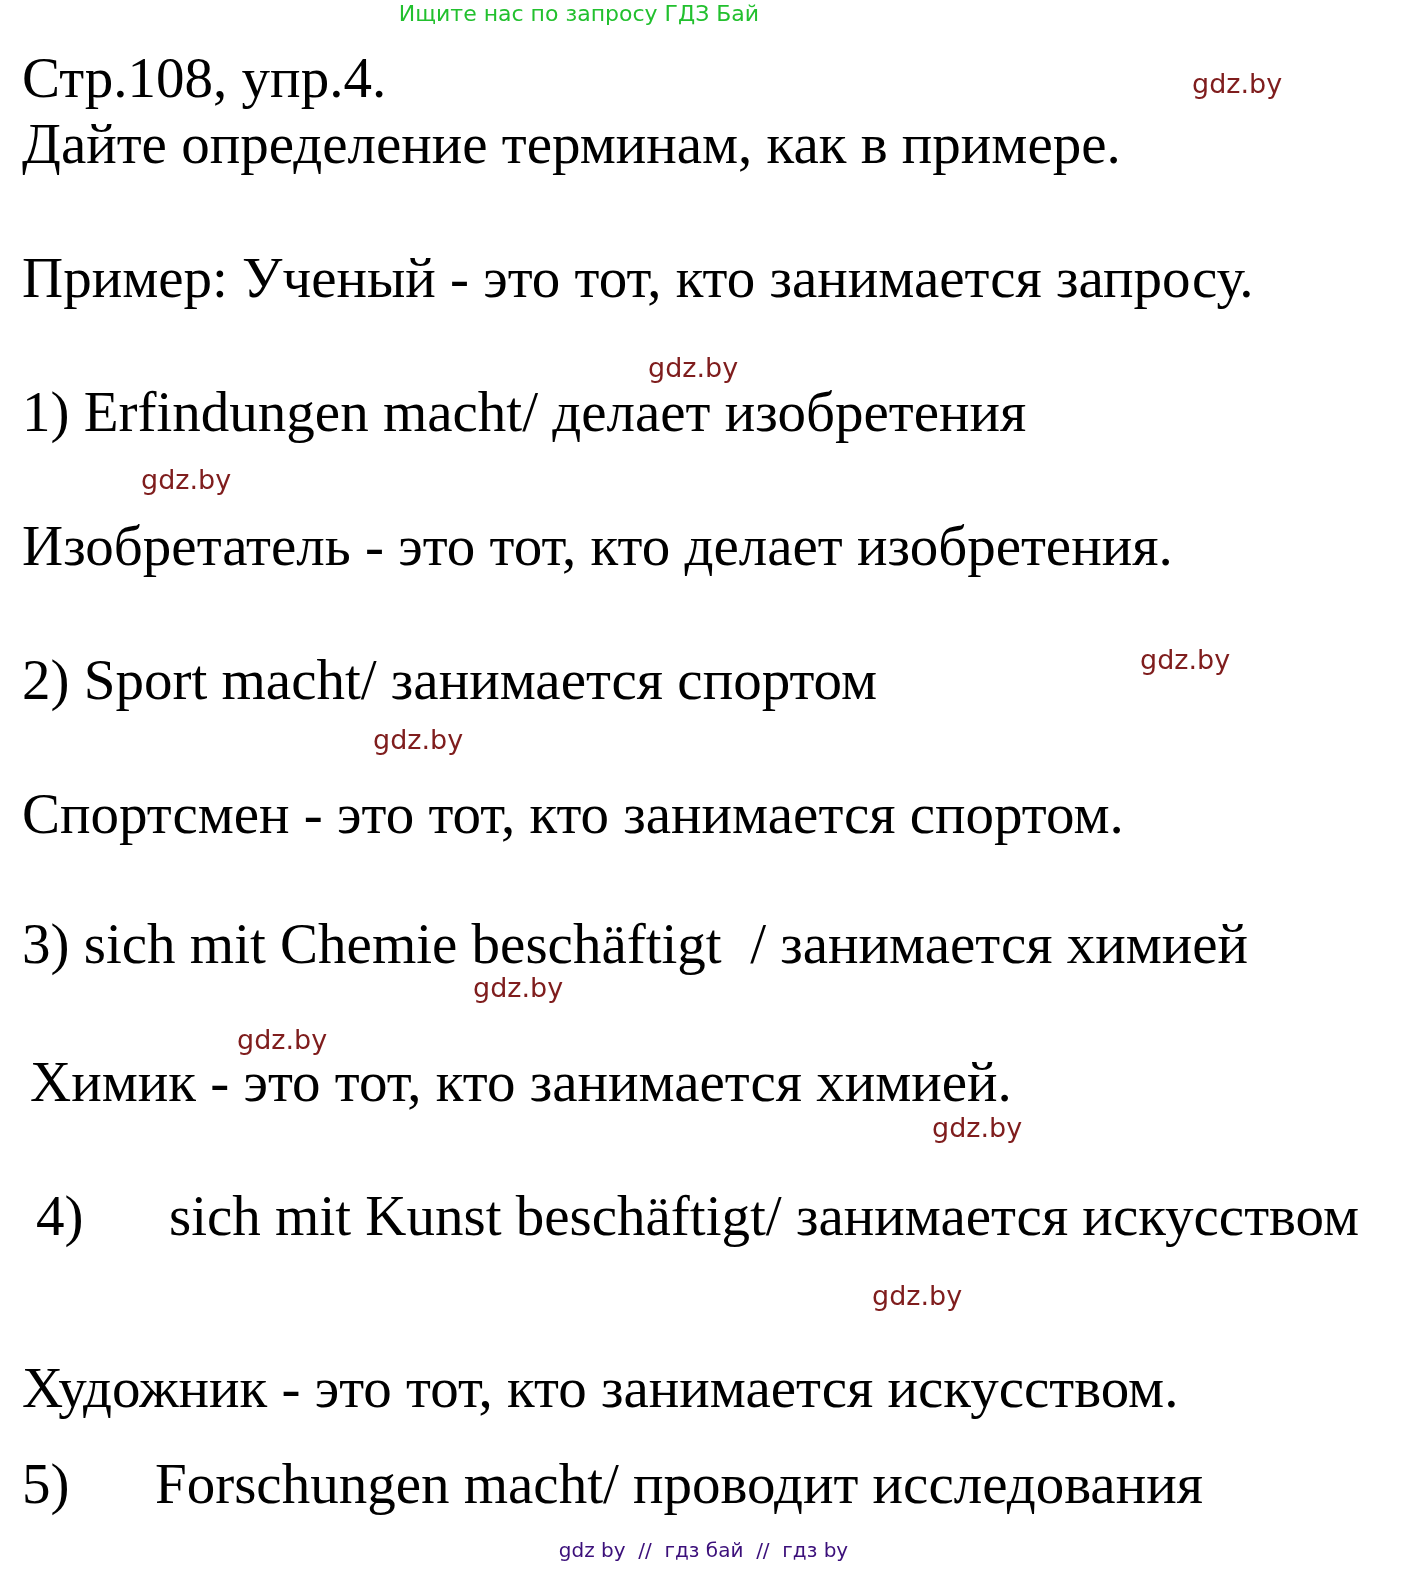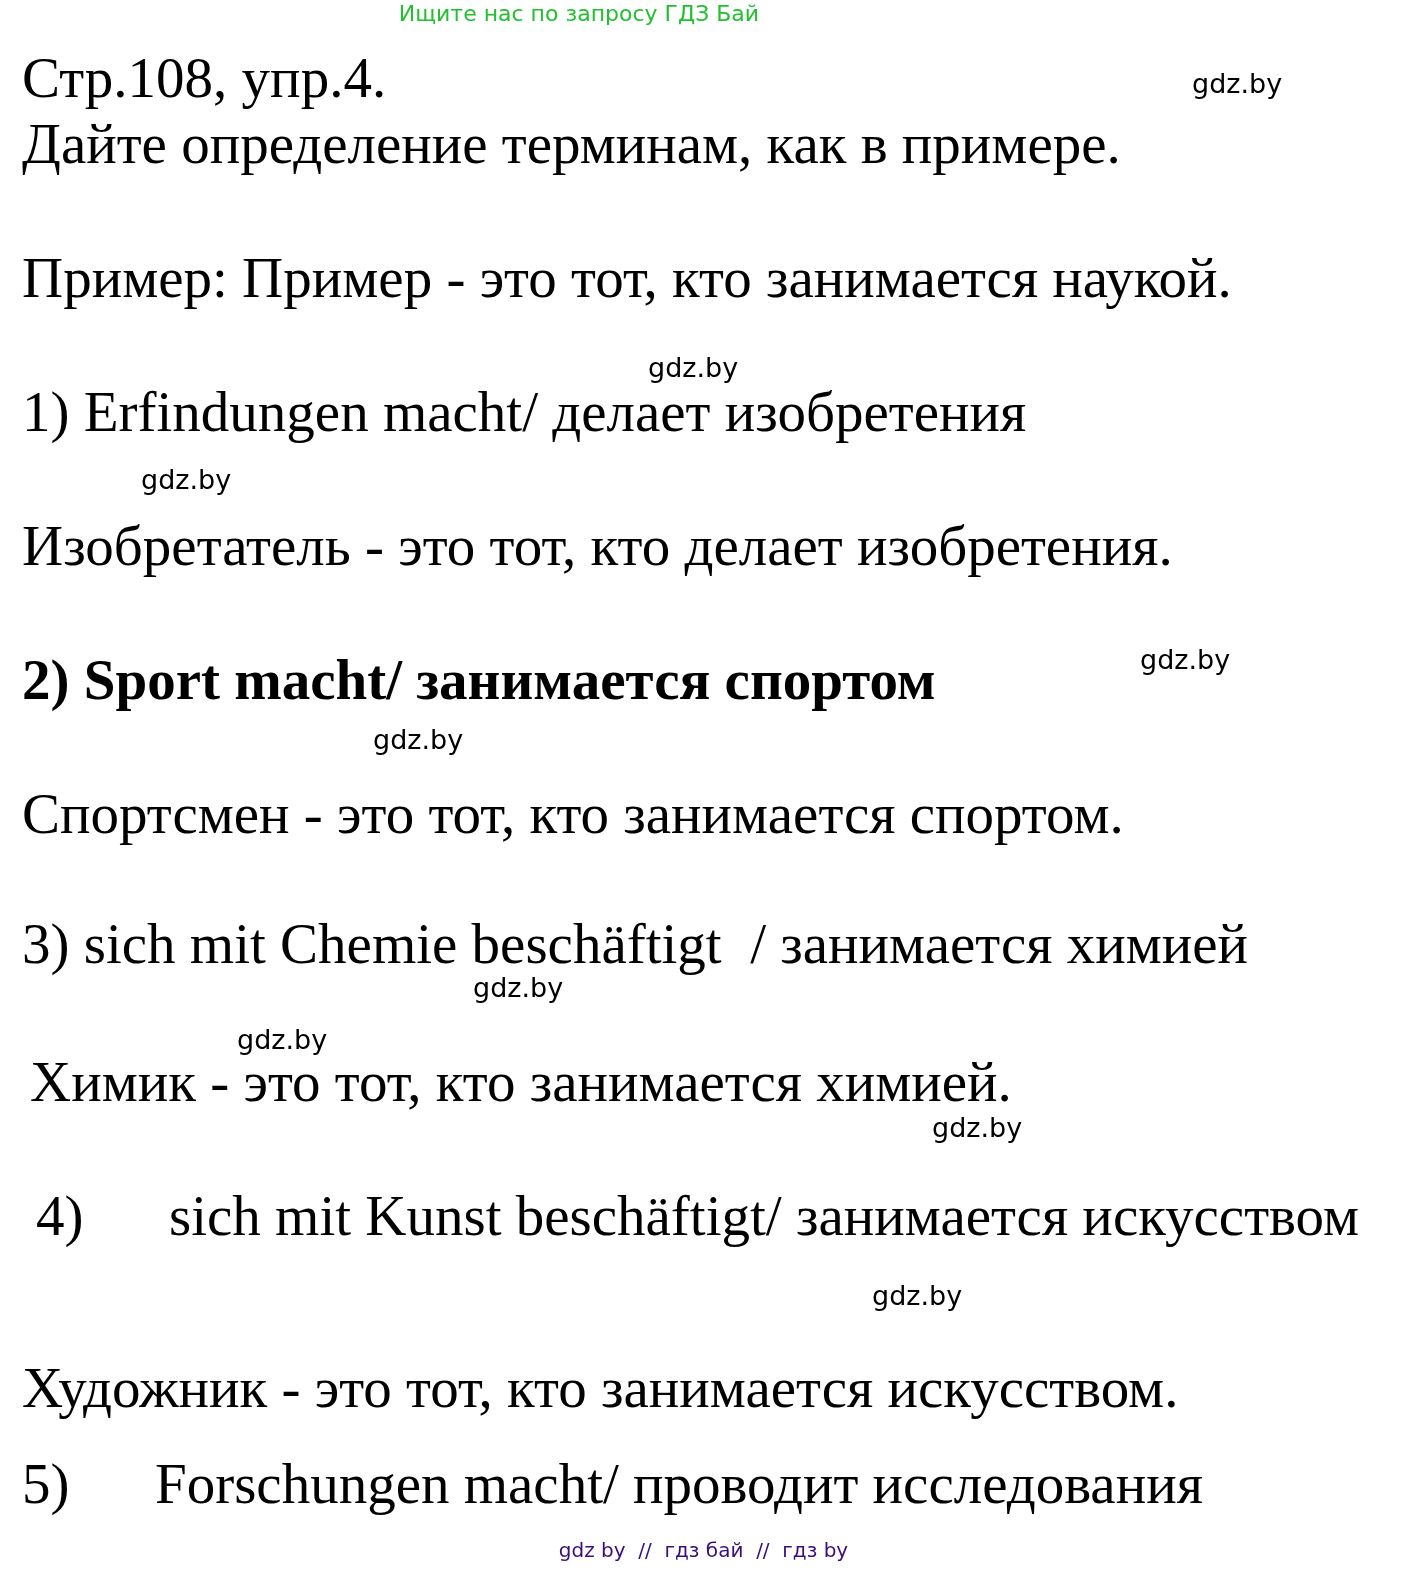--- a/index.html
+++ b/index.html
@@ -4,34 +4,34 @@
 <style>
   html, body { margin:0; padding:0; background:#ffffff; }
   body { width:1407px; height:1570px; position:relative; overflow:hidden; }
   .top-banner { position:absolute; top:0; left:0; width:1158px; text-align:center;
     font-family:"DejaVu Sans", sans-serif; font-size:22px; line-height:28px; color:#22c02e; }
   .bottom-banner { position:absolute; top:1535px; left:0; width:1407px; text-align:center;
     font-family:"DejaVu Sans", sans-serif; font-size:20px; line-height:30px; color:#3b0f7a; }
   .line { position:absolute; left:22px; font-family:"Liberation Serif", serif; font-size:57px;
     line-height:64px; color:#000; white-space:nowrap; }
   .wm { position:absolute; font-family:"DejaVu Sans", sans-serif; font-size:27px; line-height:32px;
-    color:#000000; white-space:nowrap; }
+    color:#7f1d1d; white-space:nowrap; }
 </style>
 </head>
 <body>
 
 <div class="top-banner">Ищите нас по запросу ГДЗ Бай</div>
 
 <div class="line" style="top:46px;">Стр.108, упр.4.</div>
 <div class="line" style="top:112px;">Дайте определение терминам, как в примере.</div>
-<div class="line" style="top:246px;">Пример: Пример - это тот, кто занимается наукой.</div>
+<div class="line" style="top:246px;">Пример: Ученый - это тот, кто занимается запросу.</div>
 
 <div class="line" style="top:380px;">1) Erfindungen macht/ делает изобретения</div>
 <div class="line" style="top:514px;">Изобретатель - это тот, кто делает изобретения.</div>
-<div class="line" style="top:648px;font-weight:bold;">2) Sport macht/ занимается спортом</div>
+<div class="line" style="top:648px;">2) Sport macht/ занимается спортом</div>
 <div class="line" style="top:782px;">Спортсмен - это тот, кто занимается спортом.</div>
 <div class="line" style="top:912px; white-space:pre;">3) sich mit Chemie beschäftigt  / занимается химией</div>
 <div class="line" style="top:1050px;margin-left:8px;">Химик - это тот, кто занимается химией.</div>
 <div class="line" style="top:1184px; white-space:pre;margin-left:14px;">4)      sich mit Kunst beschäftigt/ занимается искусством</div>
 <div class="line" style="top:1356px;">Художник - это тот, кто занимается искусством.</div>
 <div class="line" style="top:1452px; white-space:pre;">5)      Forschungen macht/ проводит исследования</div>
 
 <div class="wm" style="left:1192px; top:68px;">gdz.by</div>
 <div class="wm" style="left:648px; top:352px;">gdz.by</div>
 <div class="wm" style="left:141px; top:464px;">gdz.by</div>

